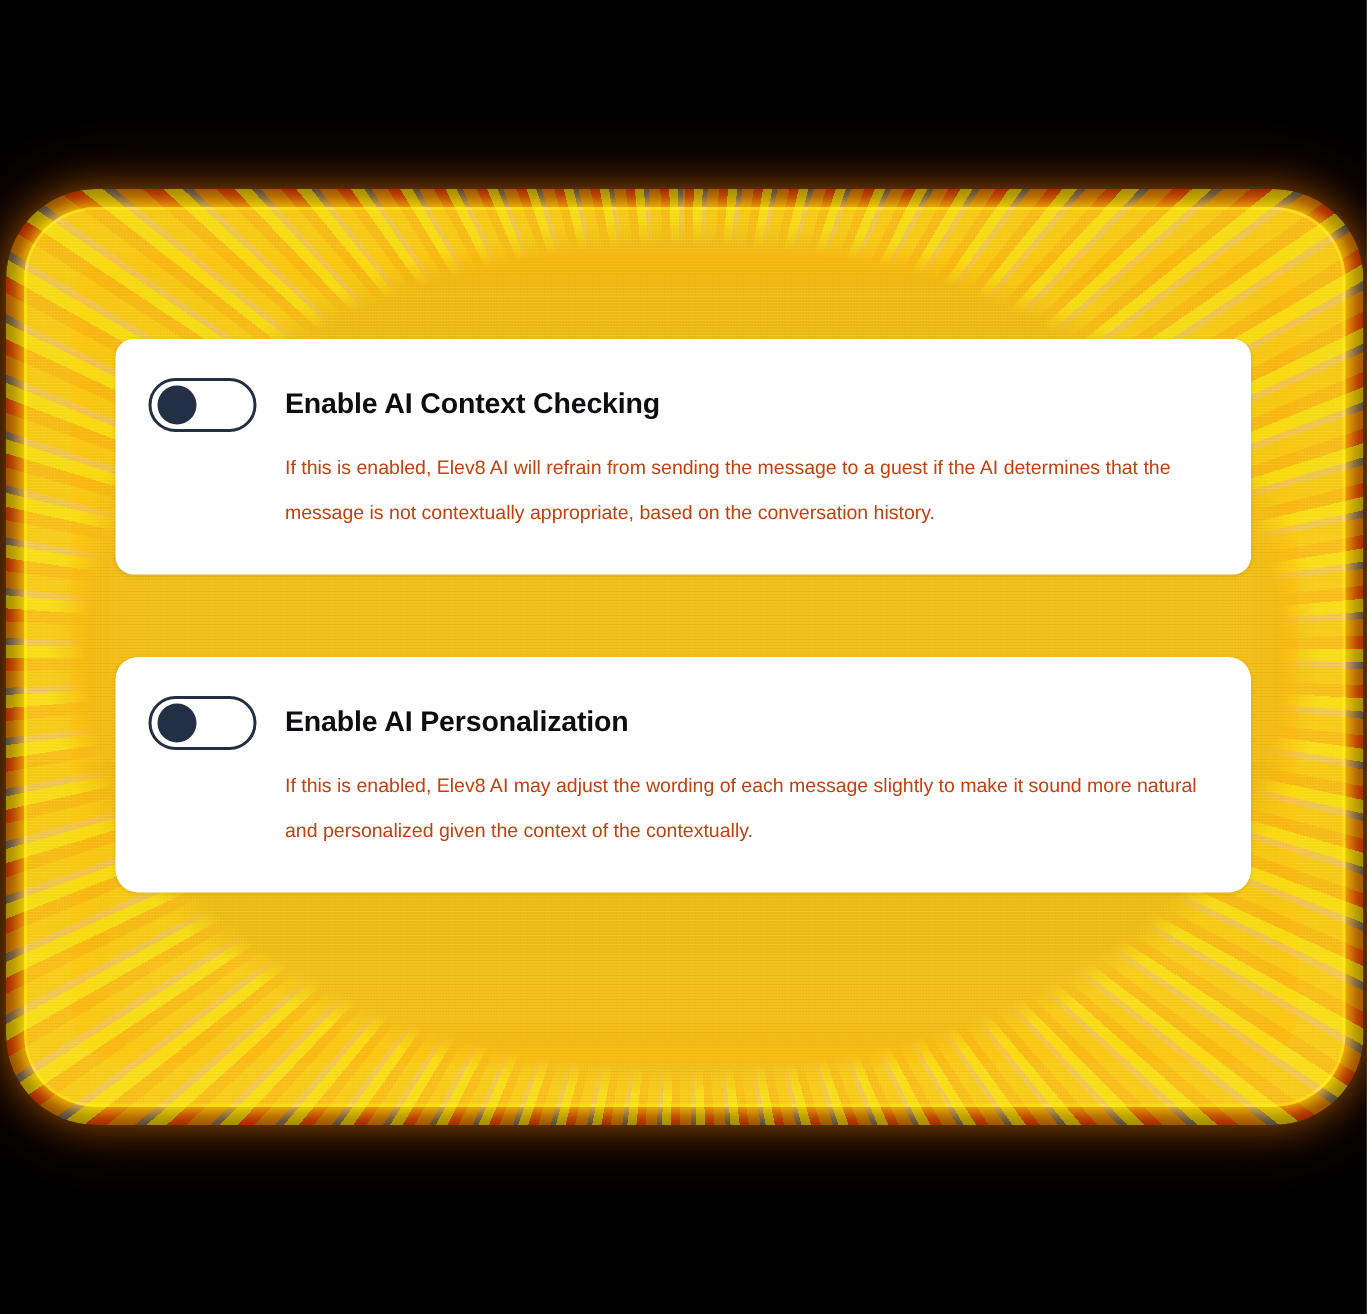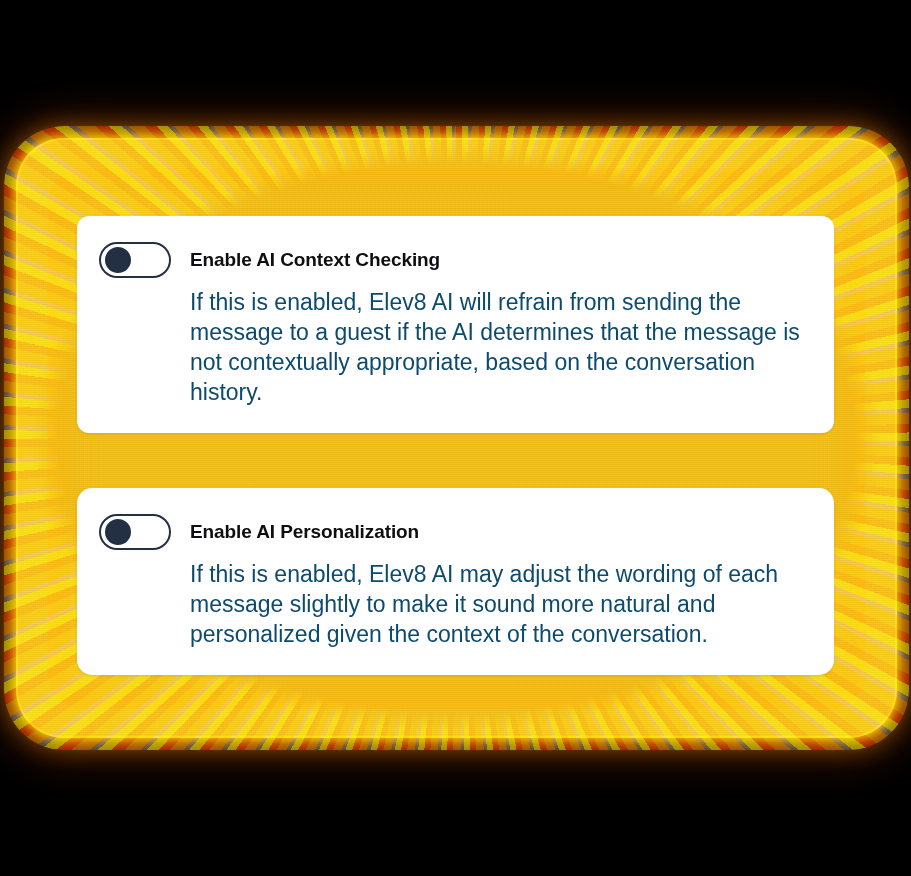--- a/index.html
+++ b/index.html
@@ -95,21 +95,21 @@
     pointer-events: none;
     box-shadow:
       inset 0 0 16px 6px rgba(255, 190, 20, 0.55),
       inset 0 0 34px 14px rgba(250, 170, 10, 0.35);
   }
 
   
   .cards {
     position: absolute;
     left: 77px;
-    top: 216px;
+    top: 226px;
     width: 757px;
   }
 
   .card {
     background: #FFFFFF;
     border-radius: 12px;
     box-sizing: border-box;
     padding: 26px 28px 26px 22px;
     box-shadow: 0 1px 3px rgba(0, 0, 0, 0.10);
   }
@@ -151,23 +151,23 @@
   .card-title {
     font-size: 19px;
     font-weight: bold;
     color: #0D0D12;
     letter-spacing: -0.1px;
     line-height: 1.2;
   }
 
   .card-desc {
     margin: 9px 0 0 91px;
-    font-size: 23px;
+    font-size: 13px;
     line-height: 30px;
-    color: #0c4a6e;
+    color: #c2410c;
     max-width: 610px;
   }
 </style>
 </head>
 <body>
 
 <div id="stage">
 
   <div class="glow-panel">
     <div class="glow-noise"></div>
@@ -187,17 +187,17 @@
       <p class="card-desc">If this is enabled, Elev8 AI will refrain from sending the message to a guest if the AI determines that the message is not contextually appropriate, based on the conversation history.</p>
     </div>
 
     <div class="card">
       <div class="card-head">
         <div class="toggle" role="switch" aria-checked="false" aria-label="Enable AI Personalization">
           <span class="knob"></span>
         </div>
         <div class="card-title">Enable AI Personalization</div>
       </div>
-      <p class="card-desc">If this is enabled, Elev8 AI may adjust the wording of each message slightly to make it sound more natural and personalized given the context of the conversation.</p>
+      <p class="card-desc">If this is enabled, Elev8 AI may adjust the wording of each message slightly to make it sound more natural and personalized given the context of the contextually.</p>
     </div>
 
   </div>
 </div>
 
 </body></html>

